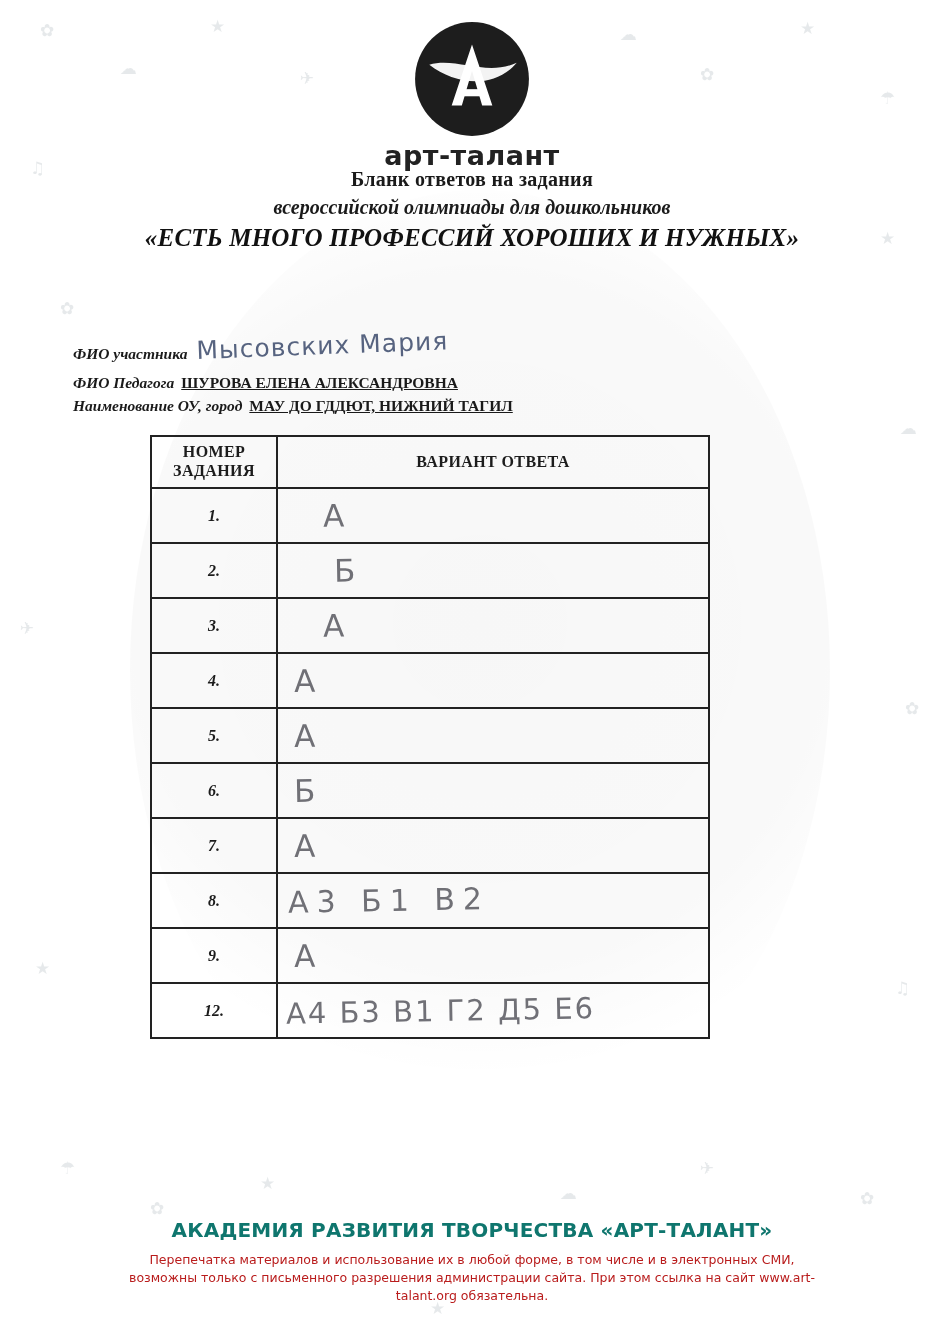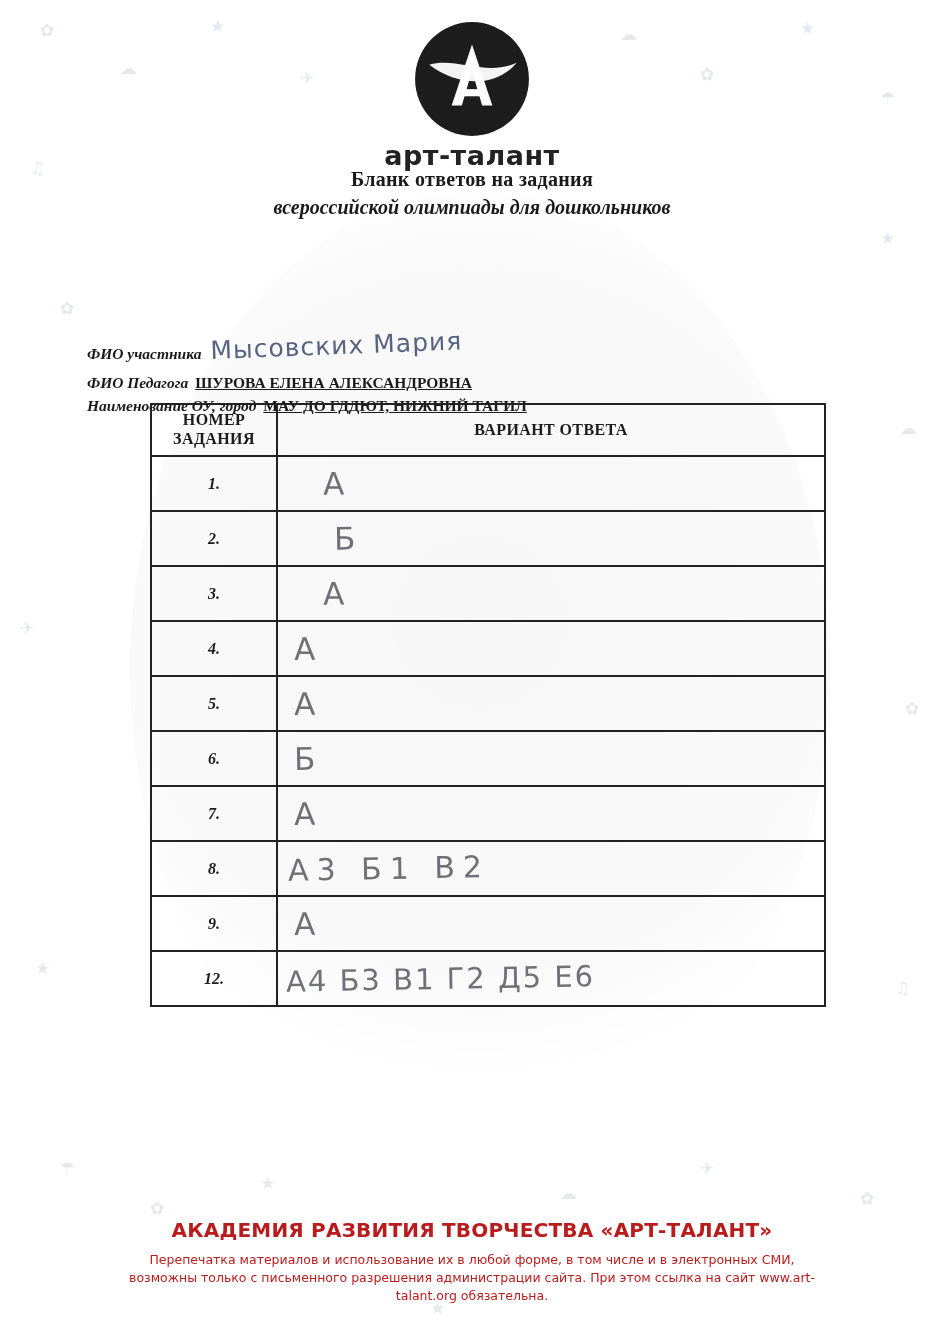--- a/index.html
+++ b/index.html
@@ -97,21 +97,21 @@
     font-style: italic;
     font-size: 25px;
     margin-top: 5px;
     color: #111;
     letter-spacing: 0.2px;
   }
 
   
   .fields {
     position: absolute;
-    left: 87px;
+    left: 73px;
     top: 340px;
     width: 780px;
   }
   .field-row {
     display: flex;
     align-items: flex-end;
     margin-bottom: 2px;
     min-height: 21px;
   }
   .field-label {
@@ -143,22 +143,22 @@
     transform-origin: left bottom;
     white-space: nowrap;
     opacity: 0.85;
   }
   .field-row.first { position: relative; top: -6px; }
 
   
   .answers-table {
     position: absolute;
     left: 150px;
-    top: 403px;
-    width: 676px;
+    top: 435px;
+    width: 560px;
     border-collapse: collapse;
     table-layout: fixed;
   }
   .answers-table td, .answers-table th {
     border: 2px solid #222;
     padding: 0;
   }
   .th-num, .th-ans {
     font-family: "Liberation Serif", serif;
     font-weight: bold;
@@ -204,21 +204,21 @@
   .footer {
     position: absolute;
     left: 0; right: 0;
     top: 1218px;
     text-align: center;
   }
   .footer-title {
     font-family: "DejaVu Sans", sans-serif;
     font-weight: bold;
     font-size: 20px;
-    color: #b91c1c;
+    color: #0f766e;
     letter-spacing: 0.2px;
   }
   .footer-note {
     margin-top: 9px;
     font-family: "DejaVu Sans", sans-serif;
     font-size: 12.5px;
     color: #b91c1c;
     line-height: 1.45;
     padding: 0 120px;
   }
@@ -263,20 +263,21 @@
       <rect x="47" y="70" width="26" height="7" fill="#ffffff"></rect>
       <path d="M18 46 C44 38, 74 58, 104 44 C82 70, 44 66, 18 46 Z" fill="#ffffff" opacity="0.95"></path>
     </svg>
   </div>
 
   <div class="brand">арт-талант</div>
 
   <div class="title-block">
     <div class="title-line1">Бланк ответов на задания</div>
     <div class="title-line2">всероссийской олимпиады для дошкольников</div>
+    <div class="title-line3">«ЕСТЬ МНОГО ПРОФЕССИЙ ХОРОШИХ И НУЖНЫХ»</div>
   </div>
 
   <div class="fields">
     <div class="field-row first">
       <span class="field-label">ФИО участника</span>
       <span class="hand">Мысовских Мария</span>
     </div>
     <div class="field-row">
       <span class="field-label">ФИО Педагога</span>
       <span class="field-value">ШУРОВА ЕЛЕНА АЛЕКСАНДРОВНА</span>

